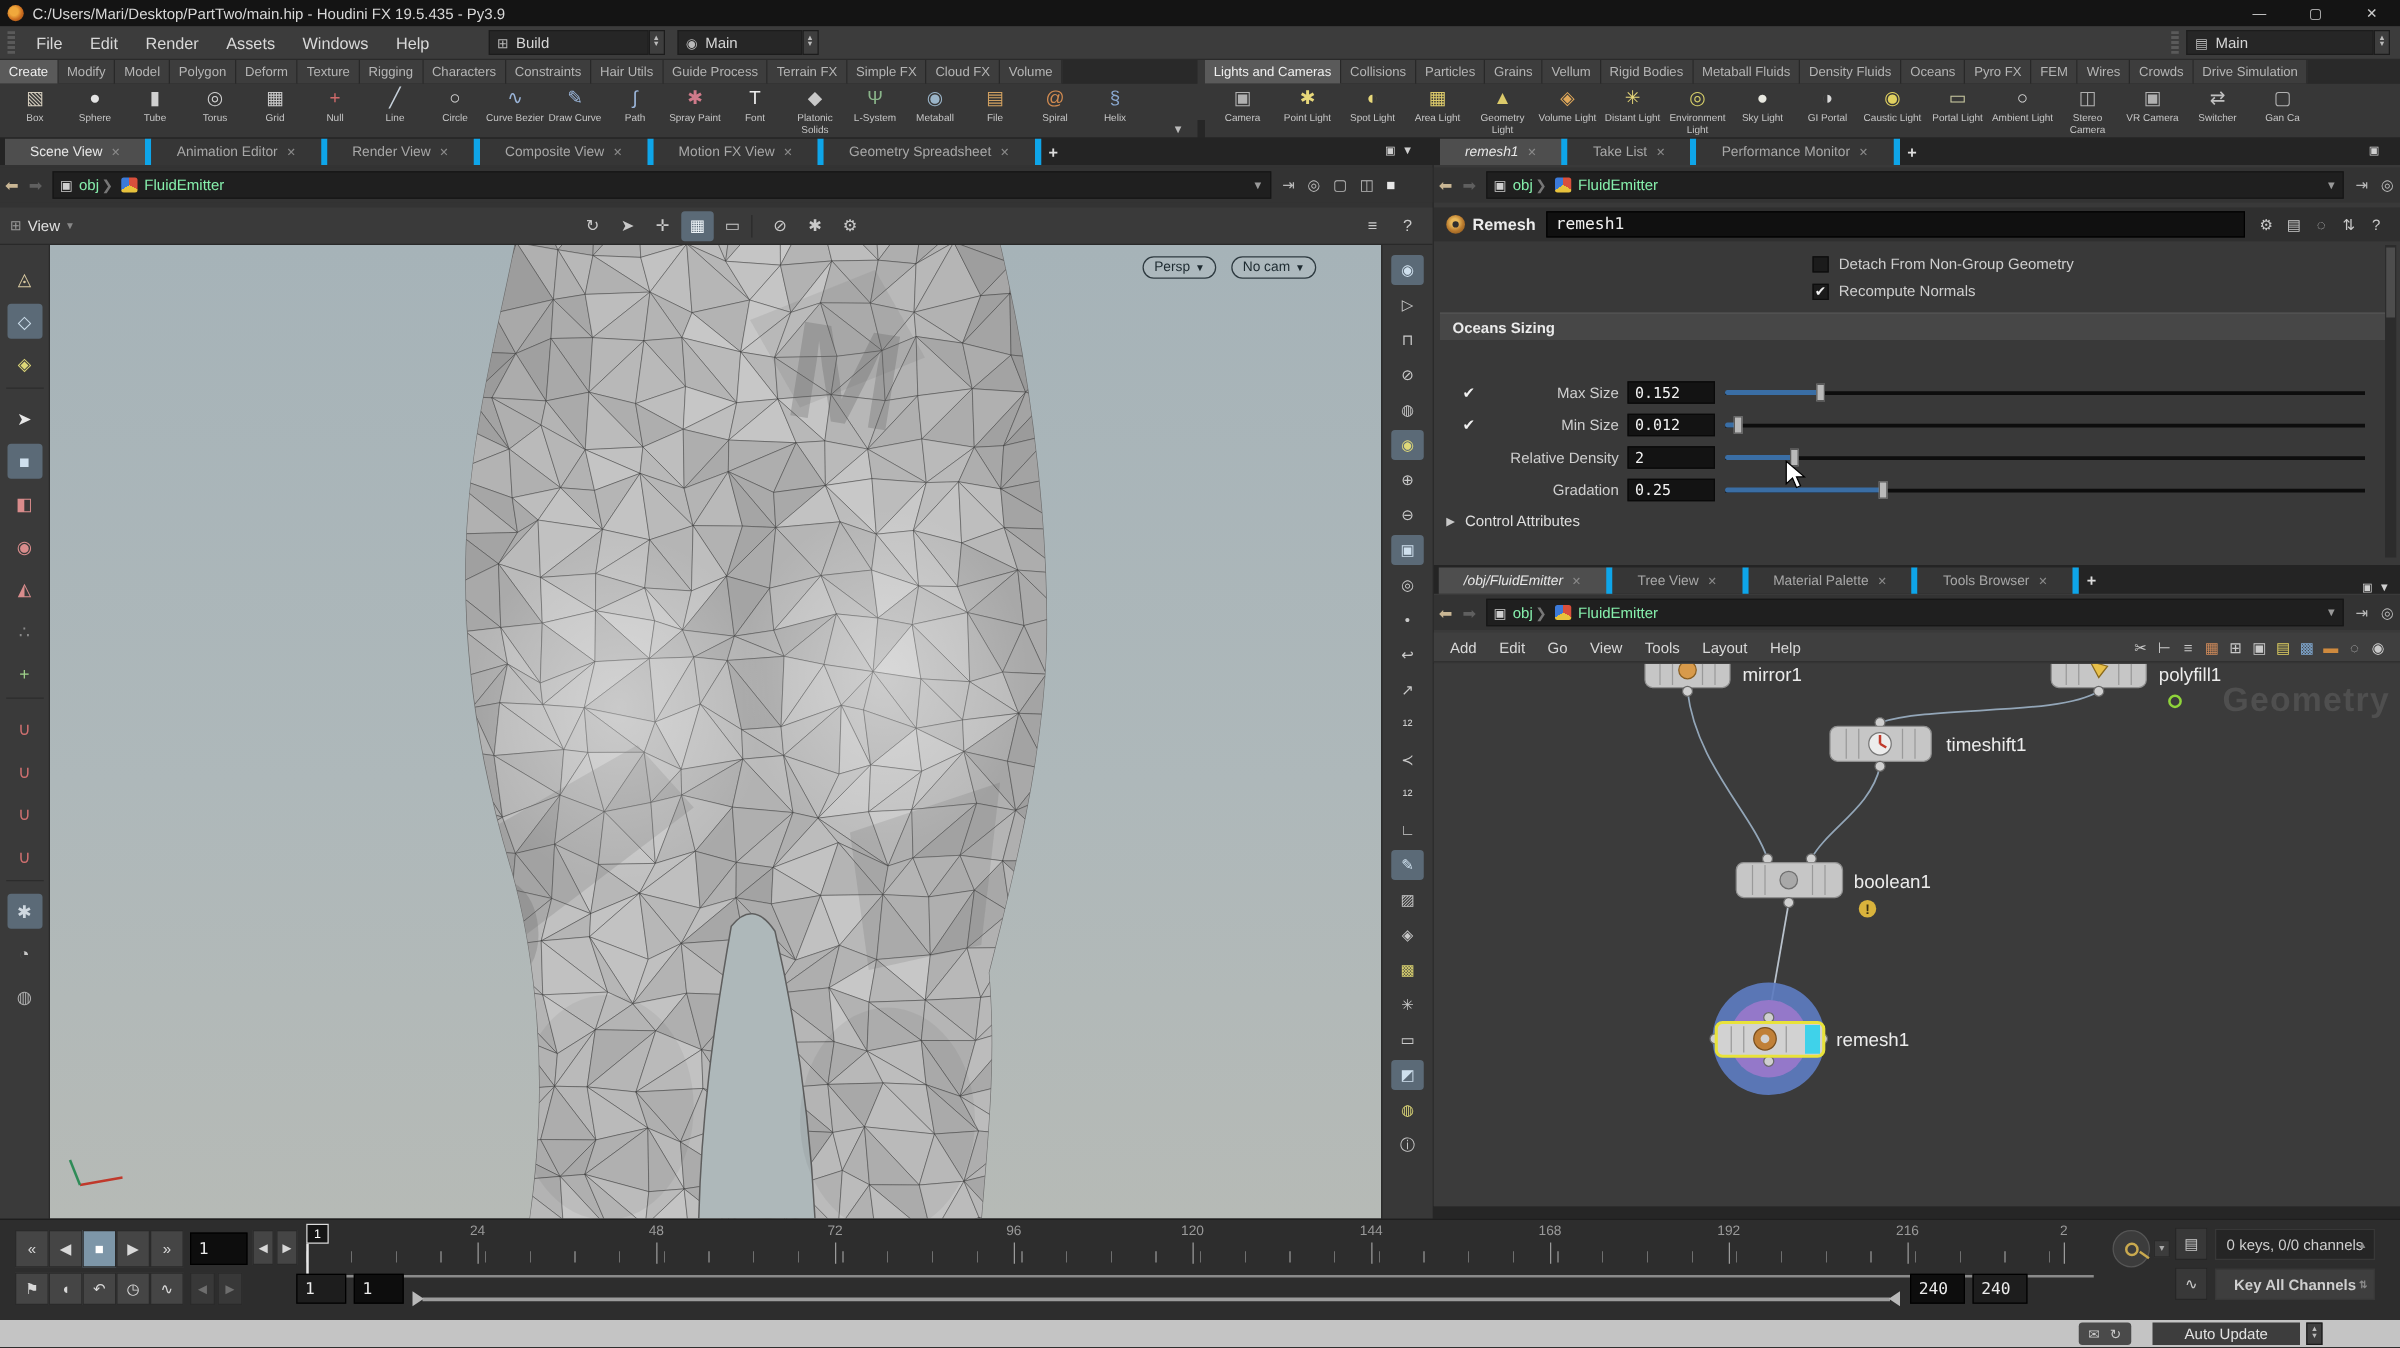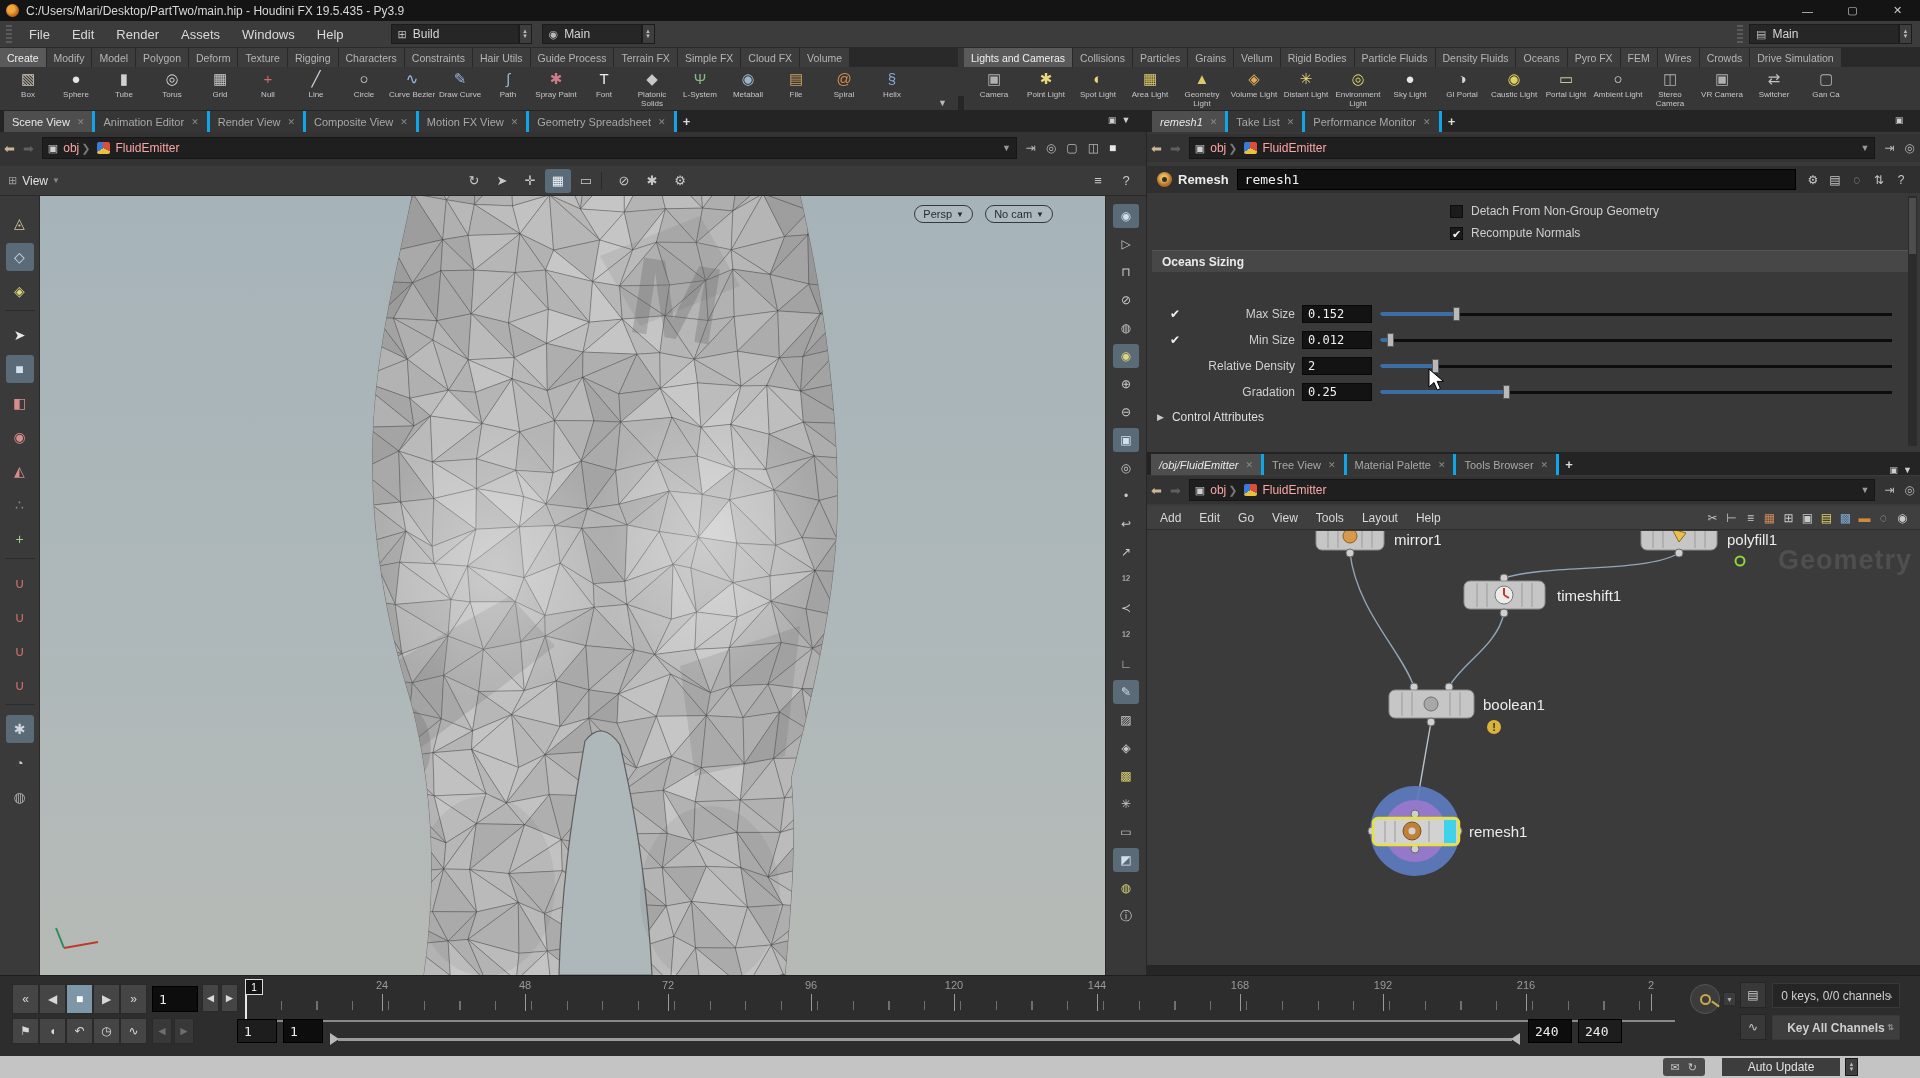--- a/index.html
+++ b/index.html
@@ -34,36 +34,36 @@
   .stoolrow { display:flex; height:43px; padding-left:4px; align-items:stretch; overflow:hidden; }
   .tool { width:48px; display:flex; flex-direction:column; align-items:center; justify-content:flex-start; padding-top:2px; }
   .tool .tglyph { font-size:15px; height:20px; line-height:20px; }
   .tool .tlabel { font-size:8px; color:#c6c6c6; text-align:center; line-height:9px; margin-top:1px; }
   .shelf-divider { position:absolute; left:958px; top:48px; width:6px; height:62px; background:#262626; }
   .shelf-arrow { position:absolute; left:938px; top:50px; color:#bbb; font-size:9px; }
 
   
   .panetabs { position:absolute; left:0; top:110px; width:1920px; height:22px; background:#242424; }
   .ptgroup { position:absolute; top:0; height:22px; display:flex; align-items:flex-end; }
-  .ptab { height:21px; display:flex; align-items:center; padding:0 8px; background:#363636; color:#a8a8a8; font-size:11px; border-right:3px solid #0ea5e9; white-space:nowrap; }
+  .ptab { height:21px; display:flex; align-items:center; padding:0 20px; background:#363636; color:#a8a8a8; font-size:11px; border-right:5px solid #0ea5e9; white-space:nowrap; }
   .ptab.active { background:#4e4e4e; color:#e8e8e8; }
   .ptab .tclose { margin-left:7px; font-size:9px; color:#8a8a8a; }
   .ptab .italic { font-style:italic; }
   .ptab-plus { width:20px; height:21px; display:flex; align-items:center; justify-content:center; color:#ddd; font-size:13px; font-weight:bold; }
   .corner-ic { color:#cfcfcf; font-size:9px; margin-left:5px; }
 
   
   .pathbar { position:absolute; height:28px; display:flex; align-items:center; background:#333; }
   .navarrow { font-size:13px; margin:0 4px; }
   .back { color:#c9b694; } .fwd { color:#5f5f5f; }
   .pathfield { height:22px; background:#1f1f1f; border:1px solid #161616; display:flex; align-items:center; flex:1; margin:0 4px; overflow:hidden; }
   .pseg-icon { font-size:11px; margin:0 5px; }
   .fe-icon { width:13px; height:12px; margin:0 5px; background:conic-gradient(#d94f3c 0 33%, #e8c23c 33% 66%, #3c7ad9 66% 100%); border-radius:2px; }
   .pchev { color:#777; margin:0 2px; font-size:11px; }
-  .ptext { color:#fca5a5; font-size:12px; }
+  .ptext { color:#86efac; font-size:12px; }
   .pdrop { margin-left:auto; color:#999; font-size:9px; padding-right:5px; }
   .path-ic { font-size:12px; color:#b9b9b9; margin:0 5px; }
 
   
   .leftpane { position:absolute; left:0; top:132px; width:1146px; height:843px; background:#333; }
   .vheader { position:absolute; left:0; top:34px; width:1146px; height:30px; background:#3a3a3a; border-bottom:1px solid #292929; display:flex; align-items:center; }
   .vh-label { display:flex; align-items:center; margin-left:8px; color:#e0e0e0; font-size:12px; }
   .vh-label .vicon { color:#9a9a9a; margin-right:5px; font-size:11px; }
   .vh-icons { position:absolute; left:460px; display:flex; align-items:center; }
   .hicon { width:26px; height:24px; display:flex; align-items:center; justify-content:center; font-size:13px; color:#c9c9c9; border-radius:3px; margin:0 1px; }
@@ -395,21 +395,21 @@
           <div class="stab">
             <span>Grains</span>
           </div>
           <div class="stab">
             <span>Vellum</span>
           </div>
           <div class="stab">
             <span>Rigid Bodies</span>
           </div>
           <div class="stab">
-            <span>Particle Fluids</span>
+            <span>Metaball Fluids</span>
           </div>
           <div class="stab">
             <span>Density Fluids</span>
           </div>
           <div class="stab">
             <span>Oceans</span>
           </div>
           <div class="stab">
             <span>Pyro FX</span>
           </div>

